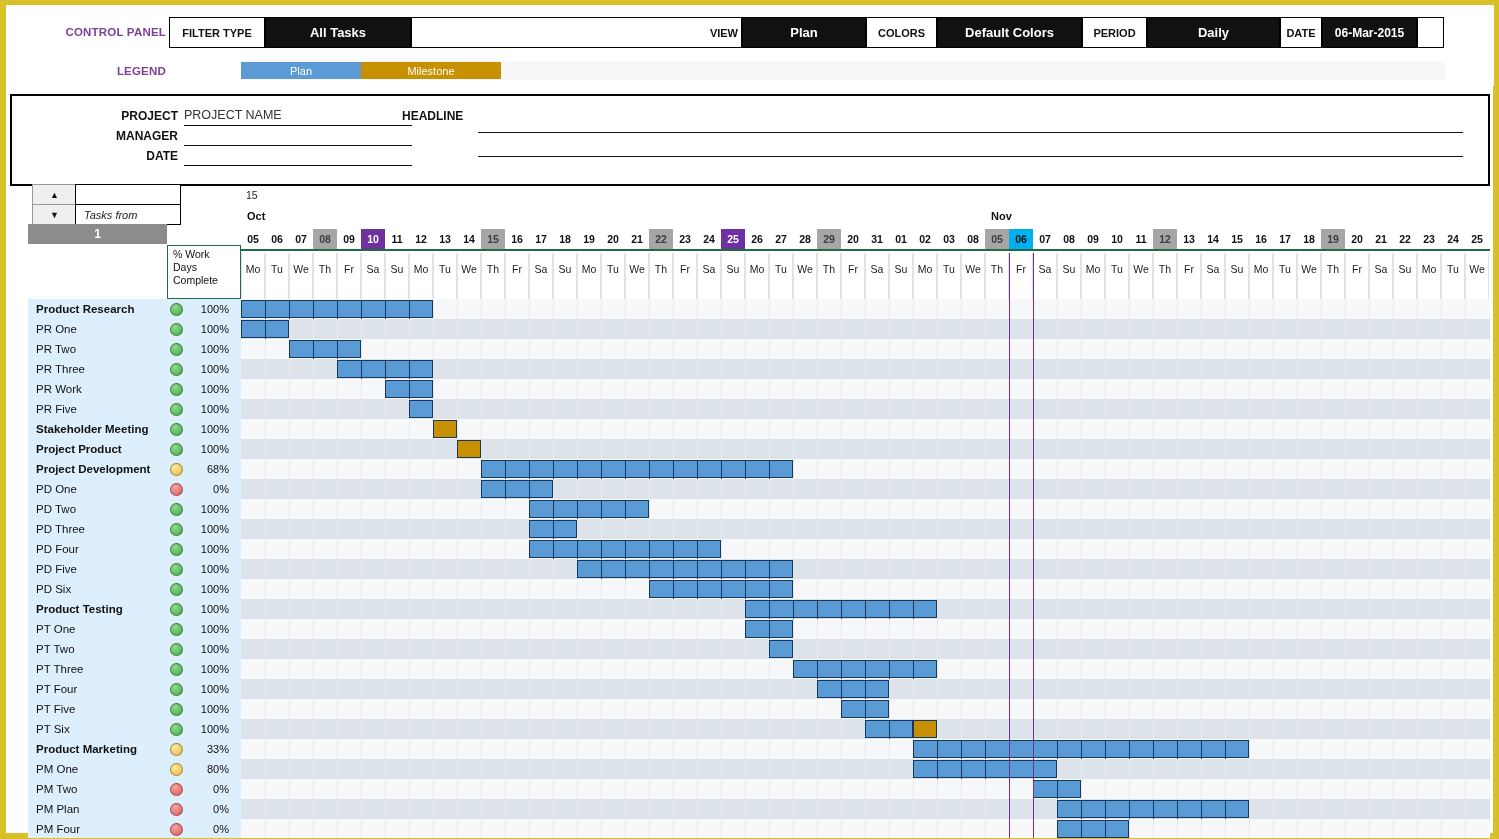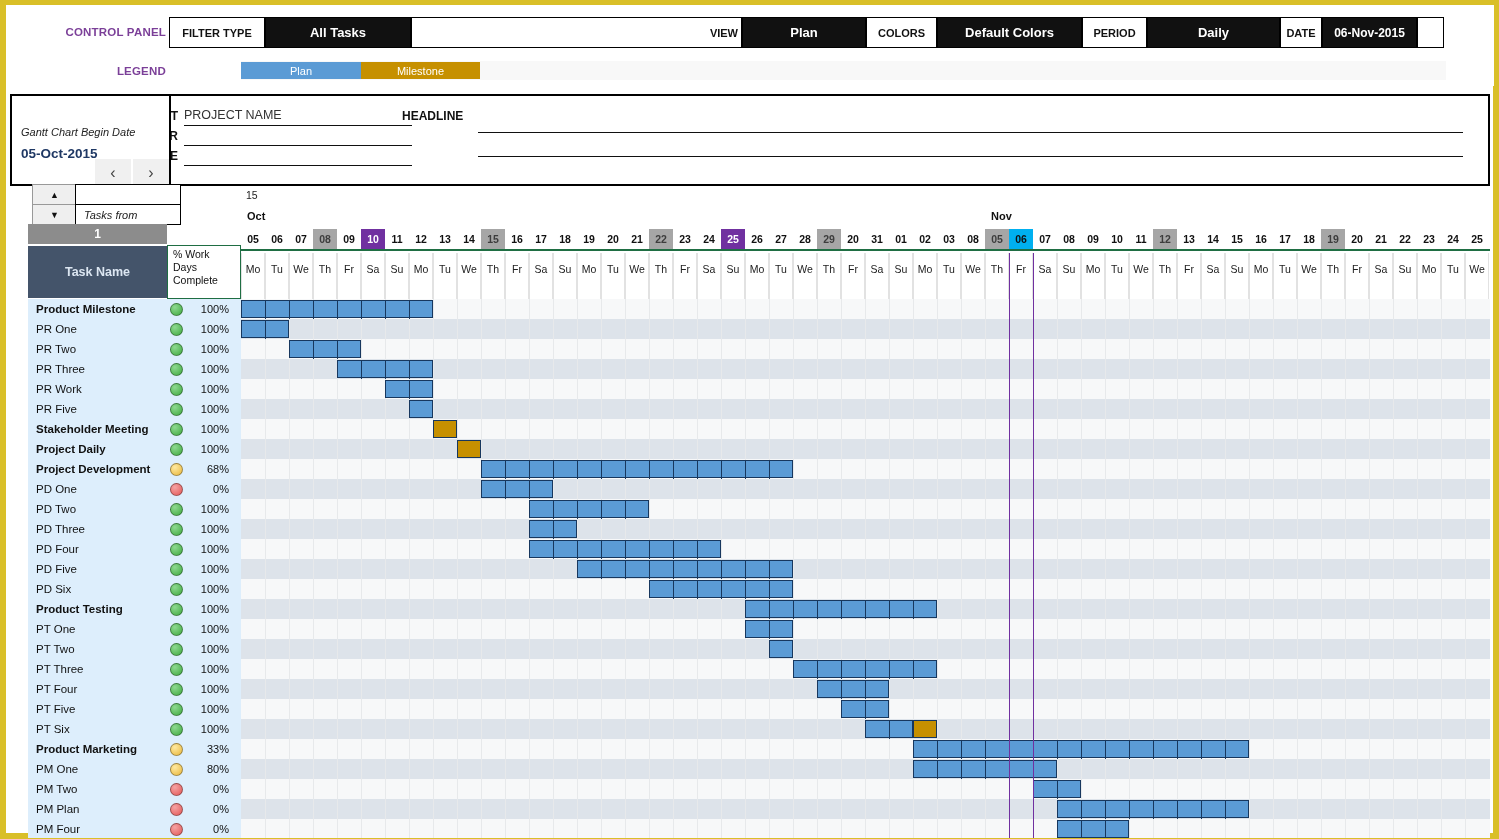--- a/index.html
+++ b/index.html
@@ -109,64 +109,57 @@
     <div class="cp-box lite" style="left:163px;top:12px;width:96px;height:31px;">FILTER TYPE</div>
     <div class="cp-box dark" style="left:259px;top:12px;width:146px;height:31px;">All Tasks</div>
     <div class="cp-box blank" style="left:405px;top:12px;width:331px;height:31px;"></div>
     <div class="cp-box lite" style="left:690px;top:12px;width:46px;height:31px;border:none;background:transparent;justify-content:flex-end;padding-right:4px;">VIEW</div>
     <div class="cp-box dark" style="left:736px;top:12px;width:124px;height:31px;">Plan</div>
     <div class="cp-box lite" style="left:860px;top:12px;width:71px;height:31px;">COLORS</div>
     <div class="cp-box dark" style="left:931px;top:12px;width:145px;height:31px;">Default Colors</div>
     <div class="cp-box lite" style="left:1076px;top:12px;width:65px;height:31px;">PERIOD</div>
     <div class="cp-box dark" style="left:1141px;top:12px;width:133px;height:31px;">Daily</div>
     <div class="cp-box lite" style="left:1274px;top:12px;width:42px;height:31px;">DATE</div>
-    <div class="cp-box dark" style="left:1316px;top:12px;width:95px;height:31px;font-size:12px;">06-Nov-2015</div>
+    <div class="cp-box dark" style="left:1316px;top:12px;width:95px;height:31px;font-size:12px;">06-Mar-2015</div>
     <div class="cp-box blank" style="left:1411px;top:12px;width:27px;height:31px;"></div>
 
     <div id="legendbar"></div>
     <div class="legend-chip" style="left:235px;top:57px;width:120px;background:#5b9bd5;">
       <span>Plan</span>
     </div>
-    <div class="legend-chip" style="left:355px;top:57px;width:119px;background:#c69000;">
+    <div class="legend-chip" style="left:355px;top:57px;width:140px;background:#c69000;">
       <span>Milestone</span>
     </div>
   </div>
 
   <div class="abs" id="hdrblk">
     <div class="fld-lbl" style="left:100px;top:13px;width:66px;">PROJECT</div>
     <div class="fld-lbl" style="left:100px;top:33px;width:66px;">MANAGER</div>
     <div class="fld-lbl" style="left:100px;top:53px;width:66px;">DATE</div>
     <div class="fld-val" style="left:172px;top:12px;width:220px;">PROJECT NAME</div>
     <div class="fld-line" style="left:172px;top:29px;width:228px;"></div>
     <div class="fld-val" style="left:172px;top:32px;width:220px;"></div>
     <div class="fld-line" style="left:172px;top:49px;width:228px;"></div>
     <div class="fld-val" style="left:172px;top:52px;width:220px;"></div>
     <div class="fld-line" style="left:172px;top:69px;width:228px;"></div>
 
     <div class="fld-lbl" style="left:390px;top:13px;width:140px;text-align:left;">HEADLINE</div>
     <div class="fld-line" style="left:466px;top:36px;width:985px;"></div>
     <div class="fld-line" style="left:466px;top:60px;width:985px;"></div>
   </div>
 
-  <div class="abs" id="beginbox">
-    <div class="bgn-cap">Gantt Chart Begin Date</div>
-    <div class="bgn-date">05-Oct-2015</div>
-    <div class="navbtn" style="left:83px;">‹</div>
-    <div class="navbtn" style="left:121px;">›</div>
-  </div>
 
   <div class="abs" id="spinblk">
     <div class="spin" style="top:0px;">▲</div>
     <div class="spin" style="top:20px;">▼</div>
     <div class="tf-cell" style="top:0px;"></div>
     <div class="tf-cell" style="top:20px;">Tasks from</div>
   </div>
   <div class="abs" id="tfnum">1</div>
 
-  <div class="abs" id="tn-head">Task Name</div>
   <div class="abs" id="pct-head">
     <div>% Work</div>
     <div>Days</div>
     <div>Complete</div>
   </div>
   <div class="abs" id="pct-caret">▼</div>
 
   <div class="abs" id="tl">
     <div id="wknum">15</div>
     <div id="months">
@@ -281,21 +274,21 @@
         <div class="wcell" style="left: 1176px; width: 24px;">Mo</div>
         <div class="wcell" style="left: 1200px; width: 24px;">Tu</div>
         <div class="wcell" style="left: 1224px; width: 24px;">We</div>
       </div>
   <div class="todayline" style="left: 768px; top: 67px; height: 46px;"></div>
       <div class="todayline" style="left: 792px; top: 67px; height: 46px;"></div>
     </div>
 
   <div class="abs" id="body">
       <div class="row odd" style="top: 0px;">
-        <div class="namecell grp">Product Milestone</div>
+        <div class="namecell grp">Product Research</div>
         <div class="pctcell">
           <span class="dot g"></span>
           <span class="pcttxt">100%</span>
         </div>
         <div class="chartcell">
           <div class="gline" style="left: 24px;"></div>
           <div class="gline" style="left: 48px;"></div>
           <div class="gline" style="left: 72px;"></div>
           <div class="gline" style="left: 96px;"></div>
           <div class="gline" style="left: 120px;"></div>
@@ -741,21 +734,21 @@
           <div class="gline" style="left: 1152px;"></div>
           <div class="gline" style="left: 1176px;"></div>
           <div class="gline" style="left: 1200px;"></div>
           <div class="gline" style="left: 1224px;"></div>
           <div class="bar ms" style="left: 192px; width: 24px;"></div>
           <div class="todayline" style="left: 768px; height: 20px;"></div>
           <div class="todayline" style="left: 792px; height: 20px;"></div>
         </div>
       </div>
       <div class="row even" style="top: 140px;">
-        <div class="namecell grp">Project Daily</div>
+        <div class="namecell grp">Project Product</div>
         <div class="pctcell">
           <span class="dot g"></span>
           <span class="pcttxt">100%</span>
         </div>
         <div class="chartcell">
           <div class="gline" style="left: 24px;"></div>
           <div class="gline" style="left: 48px;"></div>
           <div class="gline" style="left: 72px;"></div>
           <div class="gline" style="left: 96px;"></div>
           <div class="gline" style="left: 120px;"></div>

